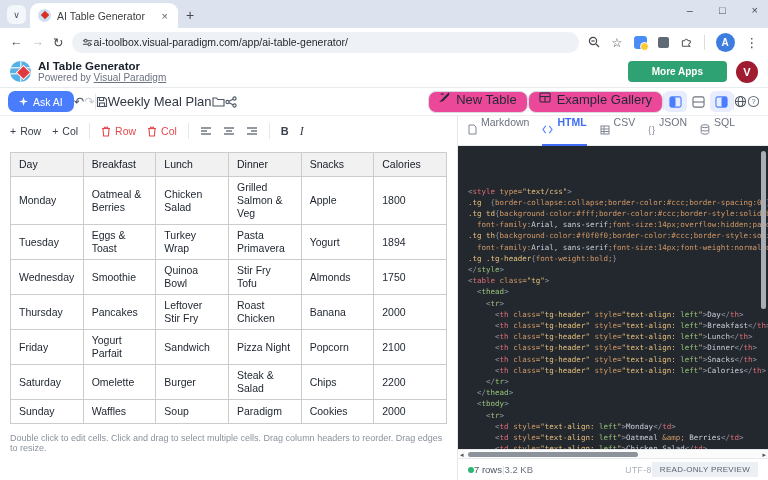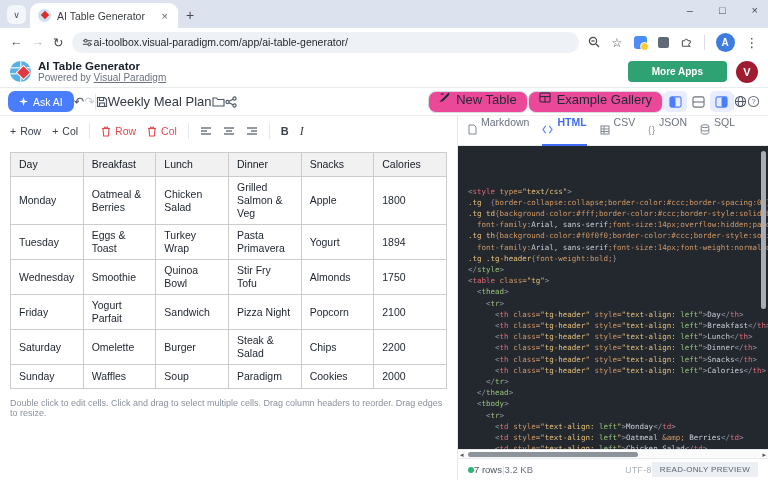--- a/index.html
+++ b/index.html
@@ -363,20 +363,28 @@
             </tr>
             <tr>
               <td>Wednesday</td>
               <td>Smoothie</td>
               <td>Quinoa Bowl</td>
               <td>Stir Fry Tofu</td>
               <td>Almonds</td>
               <td>1750</td>
             </tr>
             <tr>
+              <td>Thursday</td>
+              <td>Pancakes</td>
+              <td>Leftover Stir Fry</td>
+              <td>Roast Chicken</td>
+              <td>Banana</td>
+              <td>2000</td>
+            </tr>
+            <tr>
               <td>Friday</td>
               <td>Yogurt Parfait</td>
               <td>Sandwich</td>
               <td>Pizza Night</td>
               <td>Popcorn</td>
               <td>2100</td>
             </tr>
             <tr>
               <td>Saturday</td>
               <td>Omelette</td>

